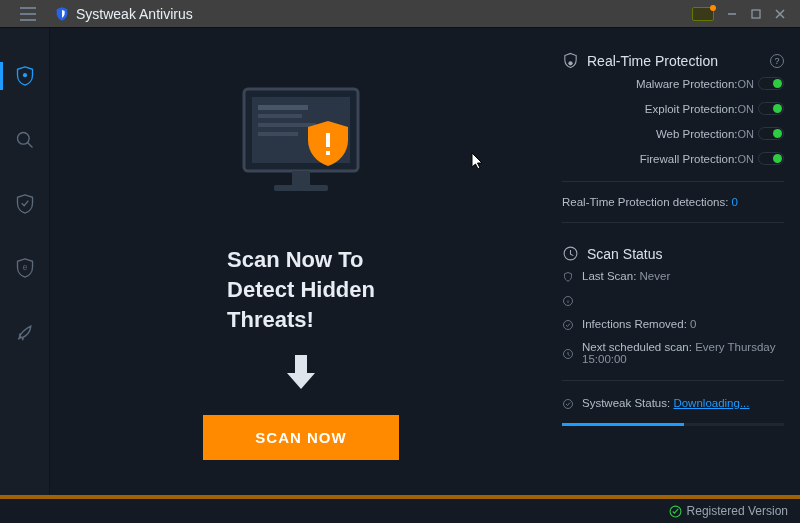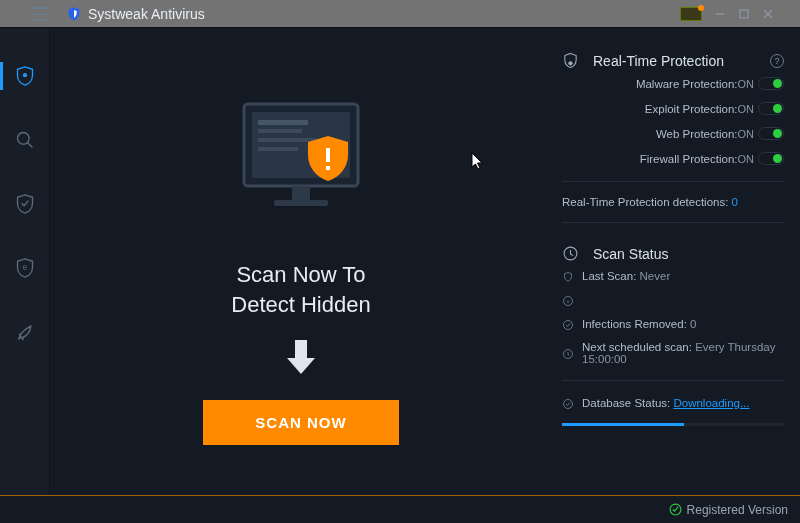--- a/index.html
+++ b/index.html
@@ -1,58 +1,58 @@
 <!DOCTYPE html>
 <html><head>
 <meta charset="utf-8">
 <style>
 *{margin:0;padding:0;box-sizing:border-box;font-family:"Segoe UI",Arial,sans-serif}
 body{width:800px;height:523px;background:#131a24;color:#cfd6de;overflow:hidden;position:relative}
-.titlebar{height:28px;background:#737373;display:flex;align-items:center;padding:0 20px;border-bottom:1px solid #0b1118}
+.titlebar{height:28px;background:#404040;display:flex;align-items:center;padding:0 8px;border-bottom:1px solid #0b1118}
 .hamburger{width:40px;height:28px;display:flex;align-items:center;justify-content:center;color:#6d7b8a;cursor:pointer}
 .hamburger svg{width:16px;height:14px}
 .brand{display:flex;align-items:center;gap:6px;margin-left:6px}
 .brand .logo{width:16px;height:16px}
 .brand-text{color:#e8eef5;font-size:14px;font-weight:500}
 .winbtns{margin-left:auto;display:flex;align-items:center;gap:0}
 .winbtn{width:24px;height:20px;display:flex;align-items:center;justify-content:center;color:#8a95a2;cursor:pointer}
 .credit-badge{width:22px;height:14px;background:#3a3a1a;border:1px solid #627a00;border-radius:2px;margin-right:6px;position:relative}
 .credit-badge::after{content:"";position:absolute;right:-3px;top:-3px;width:6px;height:6px;background:#ff8c00;border-radius:50%}
 .main{display:flex;height:467px}
 .sidebar{width:50px;background:#171e28;display:flex;flex-direction:column;align-items:center;padding-top:28px;gap:24px;border-right:1px solid #0e141c}
 .sidebar .navicon{width:50px;height:40px;display:flex;align-items:center;justify-content:center;color:#5c6c7e;cursor:pointer;position:relative}
 .sidebar .navicon.active{color:#1e9bff}
 .sidebar .navicon.active::before{content:"";position:absolute;left:0;top:6px;bottom:6px;width:3px;background:#1e9bff}
 .content{flex:1;display:flex}
 .center{flex:1;display:flex;flex-direction:column;align-items:center;justify-content:center;padding-top:20px}
 .monitor{position:relative}
-.scan-text{color:#e8edf3;font-size:22px;line-height:1.35;text-align:center;margin-top:28px;font-weight:400}
+.scan-text{color:#e8edf3;font-size:22px;line-height:1.35;margin-top:28px;font-weight:700}
 .arrow-down{margin-top:18px;color:#dfe5ec}
 .scanbtn{margin-top:20px;background:#ff8a00;color:#fff;font-size:15px;font-weight:600;letter-spacing:1px;border:none;padding:14px 52px;cursor:pointer}
 .right{width:248px;padding:14px 16px 10px 10px;font-size:12px;color:#a9b4c0;display:flex;flex-direction:column;gap:4px}
-.panel-title{display:flex;align-items:center;gap:14px;color:#d8e0e8;font-size:14px;margin-top:10px}
+.panel-title{display:flex;align-items:center;gap:8px;color:#d8e0e8;font-size:14px;margin-top:10px}
 .panel-title svg{width:17px;height:17px;color:#a0abb7}
 .info-icon{margin-left:auto;width:14px;height:14px;border:1px solid #6d7b8a;border-radius:50%;display:flex;align-items:center;justify-content:center;font-size:9px;color:#8a95a2;cursor:pointer}
 .subtext{font-size:11px;color:#8a95a2;line-height:1.4;padding:6px 0 6px 22px}
 .chev{float:right;color:#8a95a2}
 .row{display:flex;align-items:center;justify-content:flex-end;padding:4px 0;font-size:11.5px;color:#b3bdc8}
 .toggle{display:flex;align-items:center;gap:4px}
 .ontext{font-size:11px;color:#8a95a2}
 .switch{width:26px;height:13px;background:#141a22;border:1px solid #2a3442;border-radius:7px;position:relative;cursor:pointer}
 .switch::after{content:"";position:absolute;right:1px;top:1px;width:9px;height:9px;background:#2ecc40;border-radius:50%}
 .sep{height:1px;background:#252d38;margin:8px 0}
 .detections{font-size:11.5px;color:#b3bdc8;padding:2px 0}
 .detections .count{color:#1e9bff}
 .status-row{display:flex;align-items:center;gap:8px;padding:3px 0;font-size:11.5px;color:#b3bdc8}
 .status-row svg{width:12px;height:12px;color:#6d7b8a;margin-top:2px;flex-shrink:0}
 .status-row .val{color:#8a95a2}
 .link{color:#1e9bff;text-decoration:underline;cursor:pointer}
 .progress{height:3px;background:#1e2730;margin-top:6px;position:relative}
 .progress::after{content:"";position:absolute;left:0;top:0;height:100%;width:55%;background:#1e9bff}
-.footer{height:28px;border-top:1px solid #a16207;display:flex;align-items:center;justify-content:flex-end;padding-right:12px;font-size:12px;color:#9aa5b1}
+.footer{height:28px;border-top:4px solid #a16207;display:flex;align-items:center;justify-content:flex-end;padding-right:12px;font-size:12px;color:#9aa5b1}
 .footer svg{width:13px;height:13px;color:#2ecc40;margin-right:5px}
 .cursor{position:absolute;left:471px;top:152px;pointer-events:none}
 </style>
 </head>
 <body>
 
 <div class="titlebar">
   <div class="hamburger">
     <svg viewBox="0 0 16 14">
         <path d="M0 1h16M0 7h16M0 13h16" stroke="currentColor" stroke-width="2"></path>
@@ -131,20 +131,21 @@
           <rect x="66" y="88" width="18" height="14" fill="#2e3948"></rect>
           <rect x="48" y="102" width="54" height="6" rx="2" fill="#2e3948"></rect>
           <path d="M102 38l20 6v13c0 12-8 22-20 26-12-4-20-14-20-26V44l20-6z" fill="#ff8a00"></path>
           <rect x="100" y="50" width="4" height="14" fill="#fff"></rect>
           <rect x="100" y="68" width="4" height="4" fill="#fff"></rect>
         </svg>
       </div>
       <div class="scan-text">
         <span>Scan Now To</span><br>
         <span>Detect Hidden</span><br>
+        <span>Threats!</span>
       </div>
       <div class="arrow-down">
         <svg width="32" height="38" viewBox="0 0 32 38">
             <path d="M10 2h12v18h8L16 36 2 20h8V2z" fill="#dfe5ec"></path>
           </svg>
       </div>
       <button class="scanbtn">SCAN NOW</button>
     </div>
 
     <div class="right">
@@ -226,21 +227,21 @@
           </svg>
         <span><span>Next scheduled scan:</span> <span class="val">Every Thursday 15:00:00</span></span>
       </div>
       <div class="sep"></div>
 
       <div class="status-row">
         <svg viewBox="0 0 24 24">
             <circle cx="12" cy="12" r="9" fill="none" stroke="currentColor" stroke-width="1.8"></circle>
             <path d="M8 12l3 3 5-6" fill="none" stroke="currentColor" stroke-width="1.8"></path>
           </svg>
-        <span><span>Database Status:</span> <span class="link">Downloading...</span></span>
+        <span><span>Systweak Status:</span> <span class="link">Downloading...</span></span>
       </div>
       <div class="progress"></div>
     </div>
   </div>
 </div>
 
 <div class="footer">
   <svg viewBox="0 0 24 24">
       <circle cx="12" cy="12" r="10" fill="none" stroke="currentColor" stroke-width="2"></circle>
       <path d="M7 12l3 3 7-8" fill="none" stroke="currentColor" stroke-width="2"></path>

